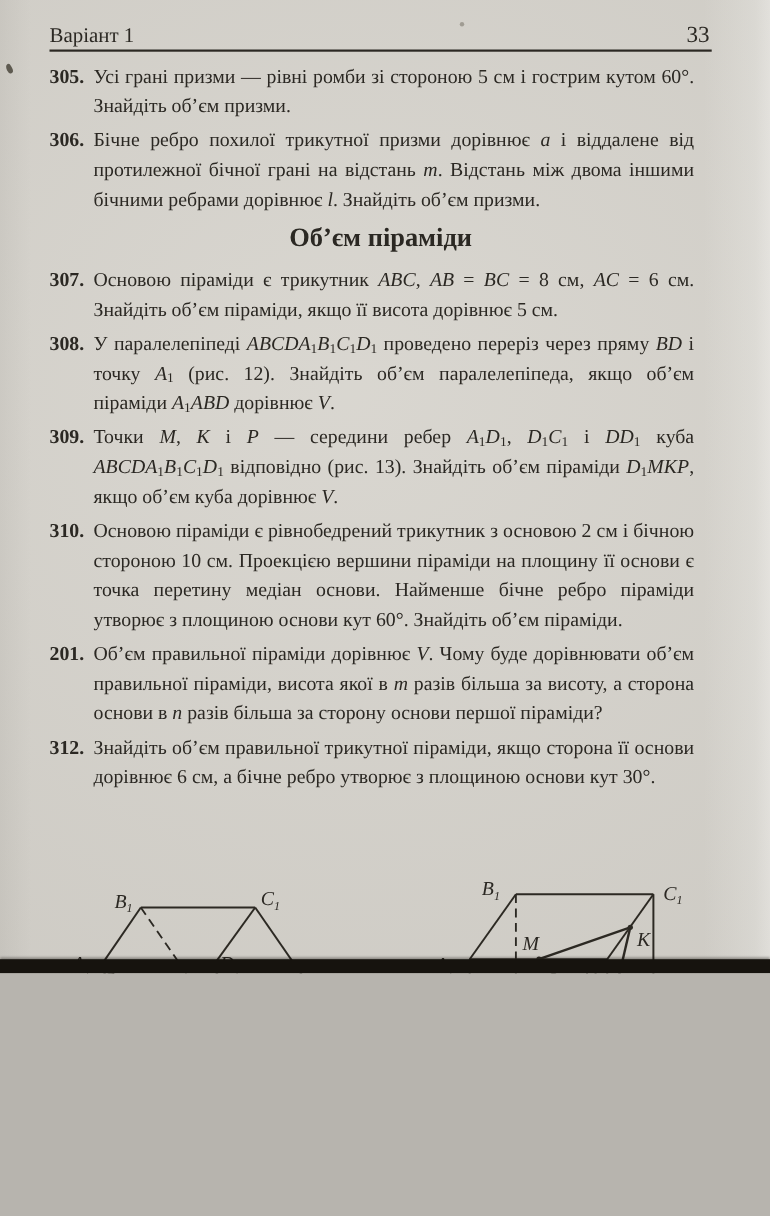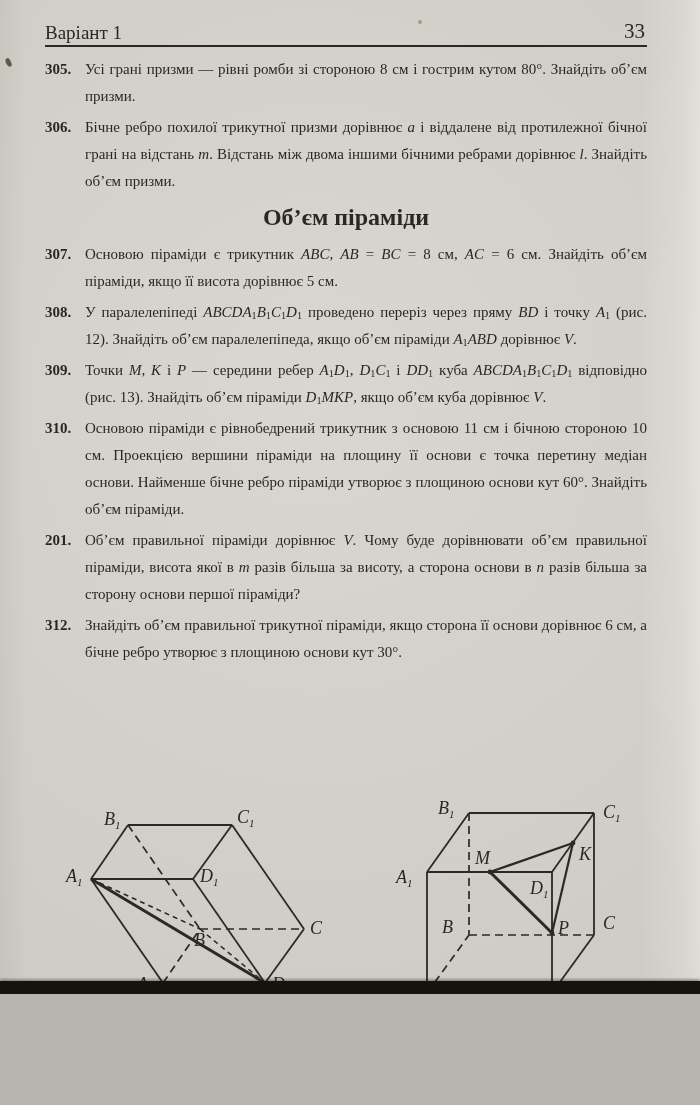--- a/index.html
+++ b/index.html
@@ -1,31 +1,31 @@
 <!DOCTYPE html>
 <html lang="uk"><head>
 <meta charset="utf-8">
 <title>Document</title>
 <style>
   html,body{margin:0;padding:0;background:#b7b4ae;}
   #page{
-    position:relative;width:700px;height:994px;overflow:hidden;
+    position:relative;width:700px;height:885px;overflow:hidden;
     font-family:"Liberation Serif","DejaVu Serif",serif;color:#2b2823;
     background:
       radial-gradient(130% 95% at 45% 40%, rgba(255,255,255,0.10), rgba(0,0,0,0.05)),
       linear-gradient(90deg,#ccc9c2 0px,#d5d2cb 28px,#d5d2cb 640px,#dfddd7 686px,#e8e6e1 700px);
   }
   
   .hdr-variant{position:absolute;left:45px;top:22px;font-size:19px;}
   .hdr-page{position:absolute;right:55px;top:19px;font-size:21px;text-align:center;}
   .hdr-rule{position:absolute;left:45px;top:45px;width:602px;height:2.4px;background:#2b2823;}
   
   .content{position:absolute;left:45px;top:56px;width:602px;}
-  p.problem{position:relative;margin:0 0 4px 0;padding-left:40px;
-    font-size:15px;line-height:27px;text-align:justify;}
+  p.problem{position:relative;margin:0 16px 4px 0;padding-left:40px;
+    font-size:18px;line-height:27px;text-align:justify;}
   .pnum{position:absolute;left:0;top:0;font-weight:bold;}
   .pbody i{font-style:italic;}
   sub{font-size:0.68em;line-height:0;vertical-align:-0.22em;}
   h2.sect{font-size:24px;line-height:27px;font-weight:bold;text-align:center;margin:9px 0 10px 0;}
   
   .fig{position:absolute;margin:0;}
   #fig12{left:60px;top:798px;width:270px;}
   #fig13{left:382px;top:793px;width:250px;}
   .fig svg{display:block;overflow:visible;}
   svg line{stroke:#2c2923;fill:none;stroke-linecap:butt;}
@@ -54,29 +54,29 @@
 <div id="page">
 
   <header>
     <span class="hdr-variant">Варіант 1</span>
     <span class="hdr-page">33</span>
     <div class="hdr-rule"></div>
   </header>
 
   <main class="content">
     <div id="problems-top">
-        <p class="problem"><span class="pnum">305.</span><span class="pbody">Усі грані призми — рівні ромби зі стороною 8 см і гострим ку­том 80°. Знайдіть об’єм призми.</span></p>
+        <p class="problem"><span class="pnum">305.</span><span class="pbody">Усі грані призми — рівні ромби зі стороною 5 см і гострим ку­том 60°. Знайдіть об’єм призми.</span></p>
         <p class="problem"><span class="pnum">306.</span><span class="pbody">Бічне ребро похилої трикутної призми дорівнює <i>a</i> і віддалене від протилежної бічної грані на відстань <i>m</i>. Відстань між двома іншими бічними ребрами дорівнює <i>l</i>. Знайдіть об’єм призми.</span></p>
       </div>
     <h2 class="sect">Об’єм піраміди</h2>
     <div id="problems-main">
         <p class="problem"><span class="pnum">307.</span><span class="pbody">Основою піраміди є трикутник <i>ABC</i>, <i>AB</i> = <i>BC</i> = 8 см, <i>AC</i> = 6 см. Знайдіть об’єм піраміди, якщо її висота дорівнює 5 см.</span></p>
         <p class="problem"><span class="pnum">308.</span><span class="pbody">У паралелепіпеді <i>ABCDA</i><sub>1</sub><i>B</i><sub>1</sub><i>C</i><sub>1</sub><i>D</i><sub>1</sub> проведено переріз через пряму <i>BD</i> і точку <i>A</i><sub>1</sub> (рис. 12). Знайдіть об’єм паралелепіпеда, якщо об’єм піраміди <i>A</i><sub>1</sub><i>ABD</i> дорівнює <i>V</i>.</span></p>
         <p class="problem"><span class="pnum">309.</span><span class="pbody">Точки <i>M</i>, <i>K</i> і <i>P</i> — середини ребер <i>A</i><sub>1</sub><i>D</i><sub>1</sub>, <i>D</i><sub>1</sub><i>C</i><sub>1</sub> і <i>DD</i><sub>1</sub> куба <i>ABCDA</i><sub>1</sub><i>B</i><sub>1</sub><i>C</i><sub>1</sub><i>D</i><sub>1</sub> відповідно (рис. 13). Знайдіть об’єм піраміди <i>D</i><sub>1</sub><i>MKP</i>, якщо об’єм куба дорівнює <i>V</i>.</span></p>
-        <p class="problem"><span class="pnum">310.</span><span class="pbody">Основою піраміди є рівнобедрений трикутник з основою 11 см і бічною стороною 10 см. Проекцією вершини піраміди на площину її основи є точка перетину медіан основи. Найменше бічне ребро піраміди утворює з площиною основи кут 60°. Знайдіть об’єм піраміди.</span></p>
+        <p class="problem"><span class="pnum">310.</span><span class="pbody">Основою піраміди є рівнобедрений трикутник з основою 2 см і бічною стороною 10 см. Проекцією вершини піраміди на площину її основи є точка перетину медіан основи. Найменше бічне ребро піраміди утворює з площиною основи кут 60°. Знайдіть об’єм піраміди.</span></p>
         <p class="problem"><span class="pnum">201.</span><span class="pbody">Об’єм правильної піраміди дорівнює <i>V</i>. Чому буде дорівнювати об’єм правильної піраміди, висота якої в <i>m</i> разів більша за висоту, а сторона основи в <i>n</i> разів більша за сторону основи першої піраміди?</span></p>
         <p class="problem"><span class="pnum">312.</span><span class="pbody">Знайдіть об’єм правильної трикутної піраміди, якщо сторона її основи дорівнює 6 см, а бічне ребро утворює з площиною основи кут 30°.</span></p>
       </div>
   </main>
 
   <figure class="fig" id="fig12">
     <svg width="270" height="200">
         <line x1="31" y1="81" x2="68" y2="27" class="s"></line>
         <line x1="68" y1="27" x2="172" y2="27" class="s"></line>
         <line x1="172" y1="27" x2="133" y2="81" class="s"></line>

